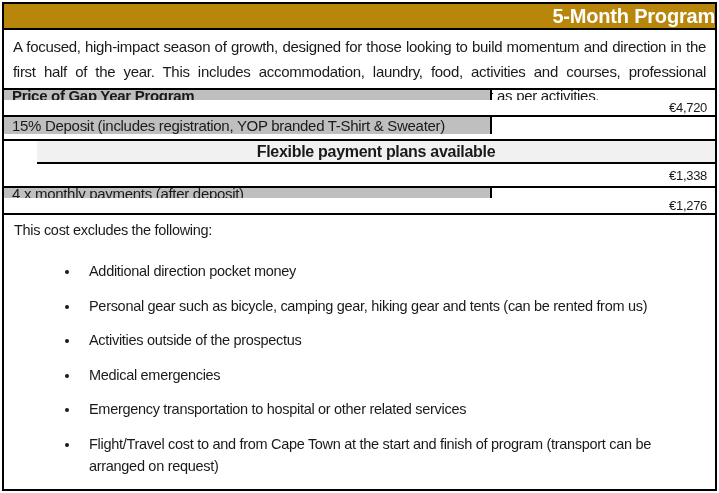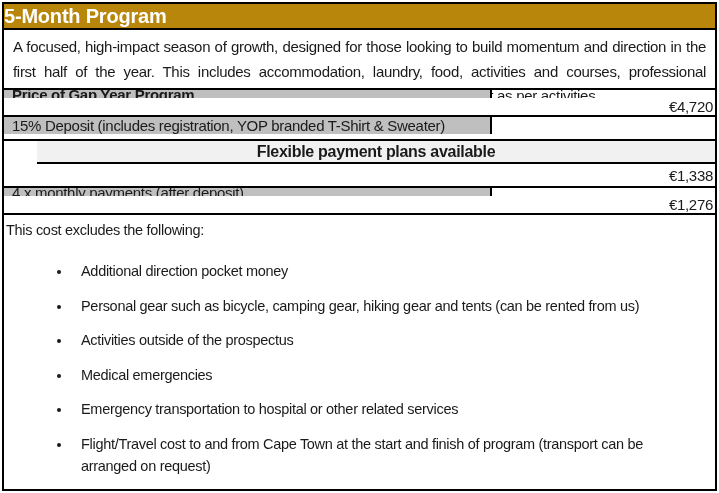--- a/index.html
+++ b/index.html
@@ -27,21 +27,21 @@
     display: flex;
     flex-direction: column;
     background: #ffffff;
   }
   .title-bar {
     height: 30px;
     background: var(--gold);
     border-bottom: 2px solid var(--border);
     display: flex;
     align-items: center;
-    justify-content: flex-start;
+    justify-content: flex-end;
   }
   .title-bar .title {
     color: #ffffff;
     font-weight: bold;
     font-size: 20px;
     letter-spacing: -0.2px;
   }
   .desc-cell {
     border-bottom: 2px solid var(--border);
     padding: 5px 9px 4px 9px;
@@ -67,38 +67,38 @@
     white-space: nowrap;
     overflow: hidden;
   }
   .grid-row .label-cell.bold { font-weight: bold; }
   .grid-row .value-cell {
     flex: 1;
     background: #ffffff;
     display: flex;
     align-items: center;
     justify-content: flex-end;
-    padding: 0 2px;
-    font-size: 15px;
+    padding: 0 8px;
+    font-size: 13px;
   }
   .plans-bar {
     height: 27px;
     border-bottom: 2px solid var(--border);
     background: var(--plans_bg);
     display: flex;
     align-items: center;
     justify-content: center;
     font-weight: bold;
     font-size: 16px;
     margin-left: 33px;
   }
   .exclusions {
     flex: 1;
     background: #ffffff;
-    padding: 7px 10px 0 2px;
+    padding: 7px 10px 0 10px;
     font-size: 14.5px;
   }
   .exclusions .intro {
     font-size: 14.5px;
     margin-bottom: 22px;
   }
   .exclusions ul {
     list-style: disc;
     padding-left: 66px;
     padding-right: 14px;

